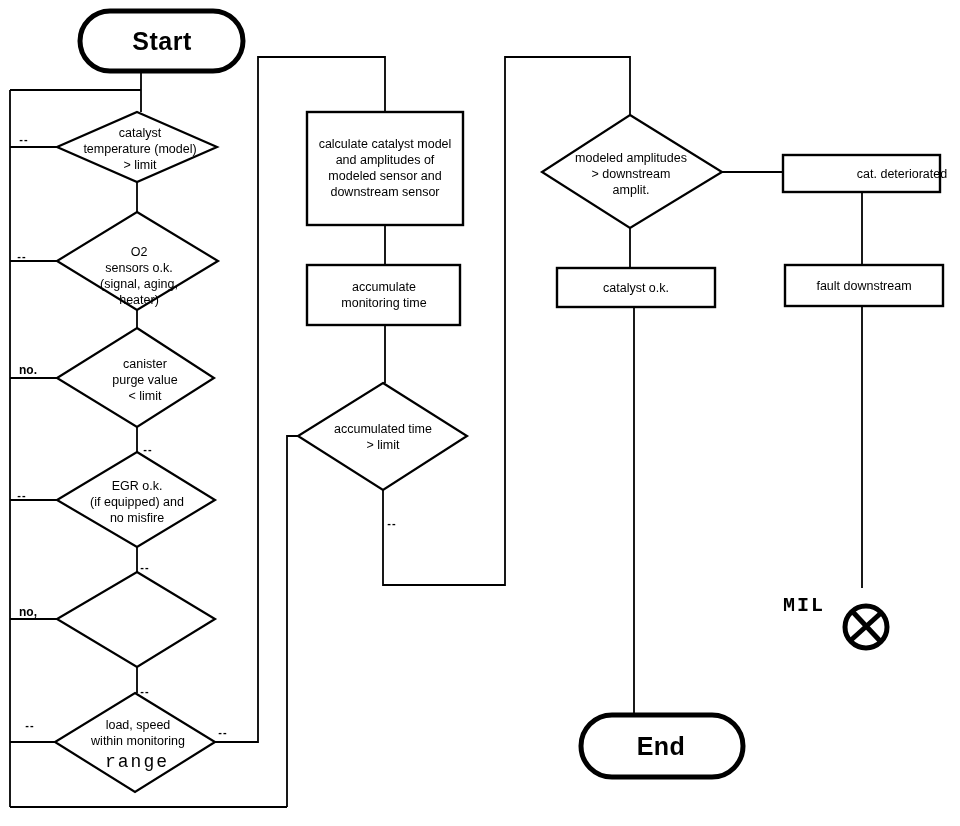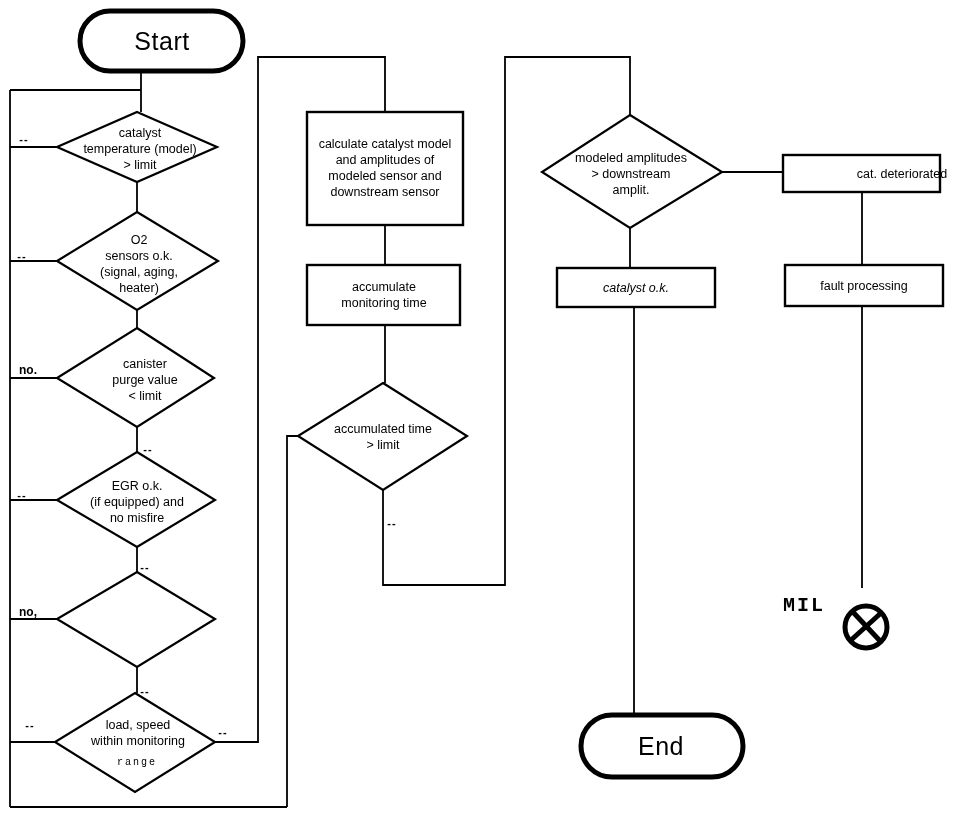--- a/index.html
+++ b/index.html
@@ -15,24 +15,24 @@
   #flow-svg { position: absolute; left: 0; top: 0; }
   .lbl {
     position: absolute;
     transform: translate(-50%, -50%);
     text-align: center;
     white-space: pre-line;
     font-size: 12.5px;
     line-height: 1.28;
     color: #000;
   }
-  .terminator-lbl { font-size: 25px; font-weight: normal; letter-spacing: 0.5px; }
+  .terminator-lbl { font-size: 25px; font-weight: bold; letter-spacing: 0.5px; }
   .mono-lbl { font-family: "Liberation Mono", monospace; }
   .mil-lbl { font-size: 20px; font-weight: bold; letter-spacing: 2px; }
-  .range-lbl { font-size: 10px; letter-spacing: 2px; }
+  .range-lbl { font-size: 18px; letter-spacing: 2px; }
   .mark { font-size: 11px; font-weight: bold; letter-spacing: 1px; white-space: nowrap; }
   .mark-no { font-size: 12px; font-weight: bold; letter-spacing: 0; }
 </style>
 </head>
 <body>
 
 <div id="canvas">
 
   <svg id="flow-svg" width="960" height="826" viewBox="0 0 960 826" fill="none" stroke="#000" stroke-width="1.8">
 
@@ -96,21 +96,21 @@
       <line x1="852" y1="611" x2="881" y2="642"></line>
       <line x1="881" y1="613" x2="850" y2="641"></line>
     </g>
   </svg>
 
   <div class="lbl terminator-lbl" style="left:162px; top:41px;">Start</div>
 
   <div class="lbl" style="left:140px; top:149px; width:176px;">catalyst
 temperature (model)
 &gt; limit</div>
-  <div class="lbl" style="left:139px; top:264px; width:176px;">O2
+  <div class="lbl" style="left:139px; top:276px; width:176px;">O2
 sensors o.k.
 (signal, aging,
 heater)</div>
   <div class="lbl" style="left:145px; top:380px; width:150px;">canister
 purge value
 &lt; limit</div>
   <div class="lbl" style="left:137px; top:502px; width:176px;">EGR o.k.
 (if equipped) and
 no misfire</div>
   <div class="lbl" style="left:138px; top:733px; width:176px;">load, speed
@@ -122,22 +122,22 @@
 &gt; downstream
 amplit.</div>
 
   <div class="lbl" style="left:385px; top:168px; width:152px;">calculate catalyst model
 and amplitudes of
 modeled sensor and
 downstream sensor</div>
   <div class="lbl" style="left:384px; top:295px; width:150px;">accumulate
 monitoring time</div>
   <div class="lbl" style="left:861px; top:174px; width:155px;margin-left:41px;">cat. deteriorated</div>
-  <div class="lbl" style="left:636px; top:288px; width:131px;font-style:italic;">catalyst o.k.</div>
-  <div class="lbl" style="left:864px; top:286px; width:155px;">fault processing</div>
+  <div class="lbl" style="left:636px; top:288px; width:131px;">catalyst o.k.</div>
+  <div class="lbl" style="left:864px; top:286px; width:155px;">fault downstream</div>
 
   <div class="lbl mono-lbl mil-lbl" style="left:804px; top:606px;text-align:right;">MIL</div>
 
   <div class="lbl terminator-lbl" style="left:661px; top:746px;">End</div>
 
   <div class="lbl mark" style="left:24px;  top:139px;">--</div>
   <div class="lbl mark" style="left:22px;  top:256px;">--</div>
   <div class="lbl mark-no lbl" style="left:28px; top:371px;">no.</div>
   <div class="lbl mark" style="left:22px;  top:495px;">--</div>
   <div class="lbl mark-no lbl" style="left:28px; top:613px;">no,</div>

